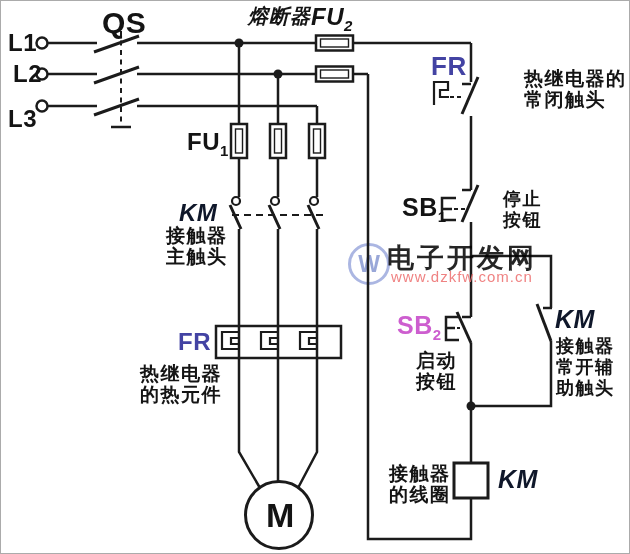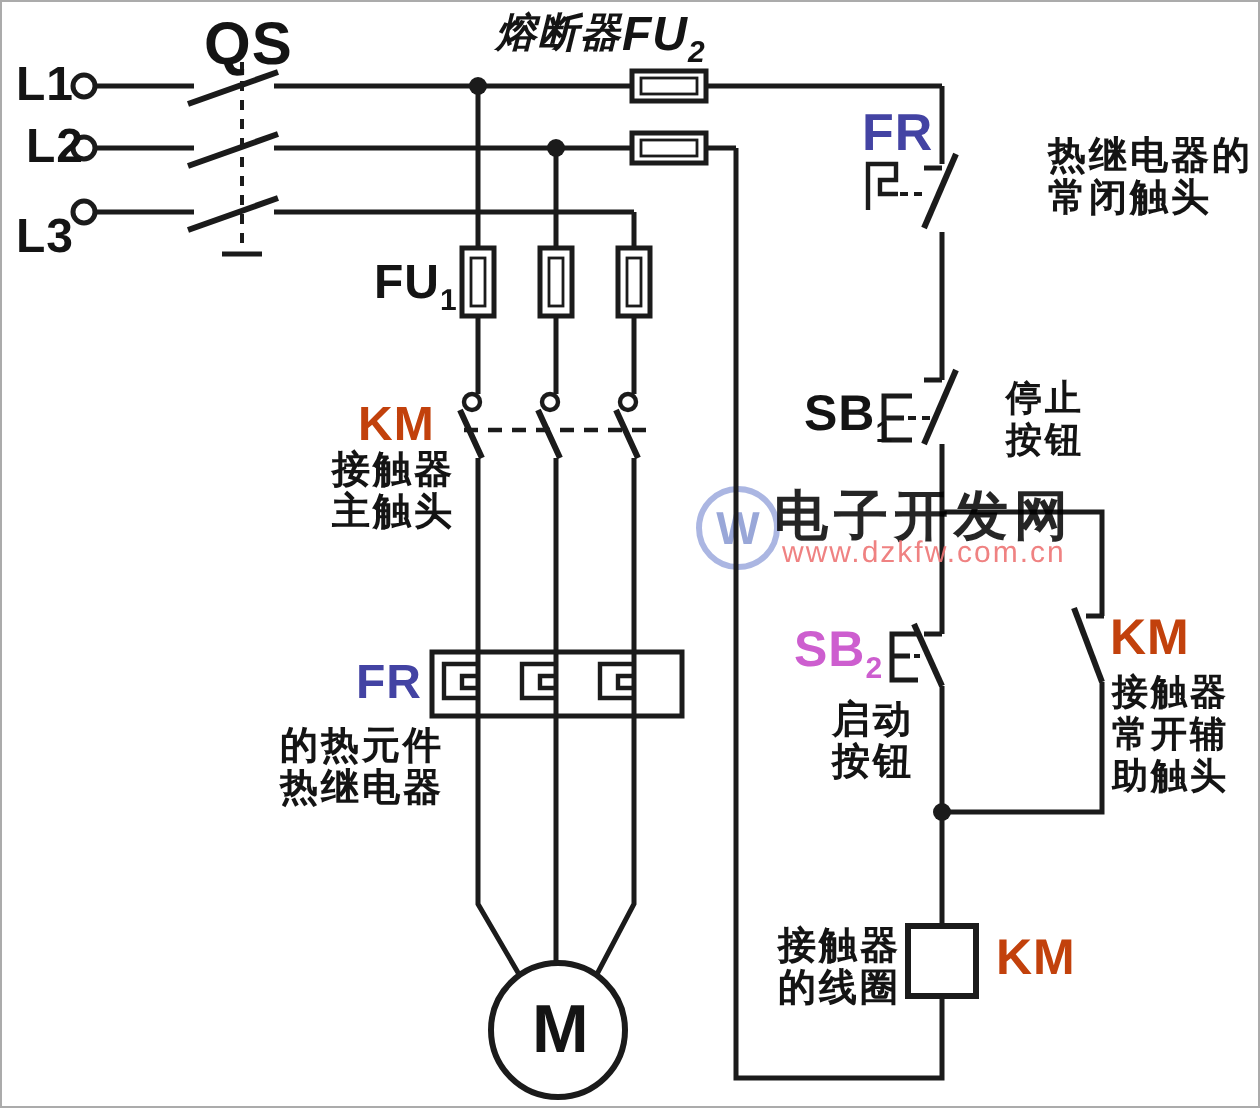--- a/index.html
+++ b/index.html
@@ -6,21 +6,21 @@
   .stage{
     position:relative;width:628px;height:552px;background:#ffffff;
     border:1px solid #ababab;overflow:hidden;
     font-family:"Liberation Sans","DejaVu Sans",sans-serif;
   }
   .stage svg{position:absolute;left:0;top:0;}
   .lbl{position:absolute;color:#141414;font-weight:700;white-space:nowrap;}
   .dev{font-size:24px;letter-spacing:0.5px;}
   .cn{font-size:19px;line-height:21px;letter-spacing:1.5px;}
   .cn .line{display:block;}
-  .km-color{color:#c2410c;}
+  .km-color{color:#0f172a;font-style:italic;}
   .fr-color{color:#4343a3;}
   .sb2-color{color:#cd5ecf;}
   sub{font-size:15px;line-height:0;}
   .fu2cn{font-size:20px;vertical-align:2px;letter-spacing:1px;}
   
   .wm-logo{
     position:absolute;left:347px;top:242px;width:36px;height:36px;
     border:3px solid #97a5db;border-radius:50%;color:#8092cf;
     font-size:23px;font-weight:700;text-align:center;line-height:36px;
     opacity:.8;
@@ -149,22 +149,22 @@
   </div>
 
   <div class="lbl dev km-color" style="left:178px;top:198px;">KM</div>
   <div class="lbl cn" style="left:165px;top:224px;">
     <span class="line">接触器</span>
     <span class="line">主触头</span>
   </div>
 
   <div class="lbl dev fr-color" style="left:177px;top:327px;">FR</div>
   <div class="lbl cn" style="left:139px;top:362px;">
+    <span class="line">热继电器</span>
     <span class="line">的热元件</span>
-    <span class="line">热继电器</span>
   </div>
 
   <div class="lbl dev" style="left:265px;top:495px;font-size:34px;">M</div>
 
   <div class="lbl dev fr-color" style="left:430px;top:50px;font-size:26px;">FR</div>
   <div class="lbl cn" style="left:523px;top:67px;">
     <span class="line">热继电器的</span>
     <span class="line">常闭触头</span>
   </div>
 

